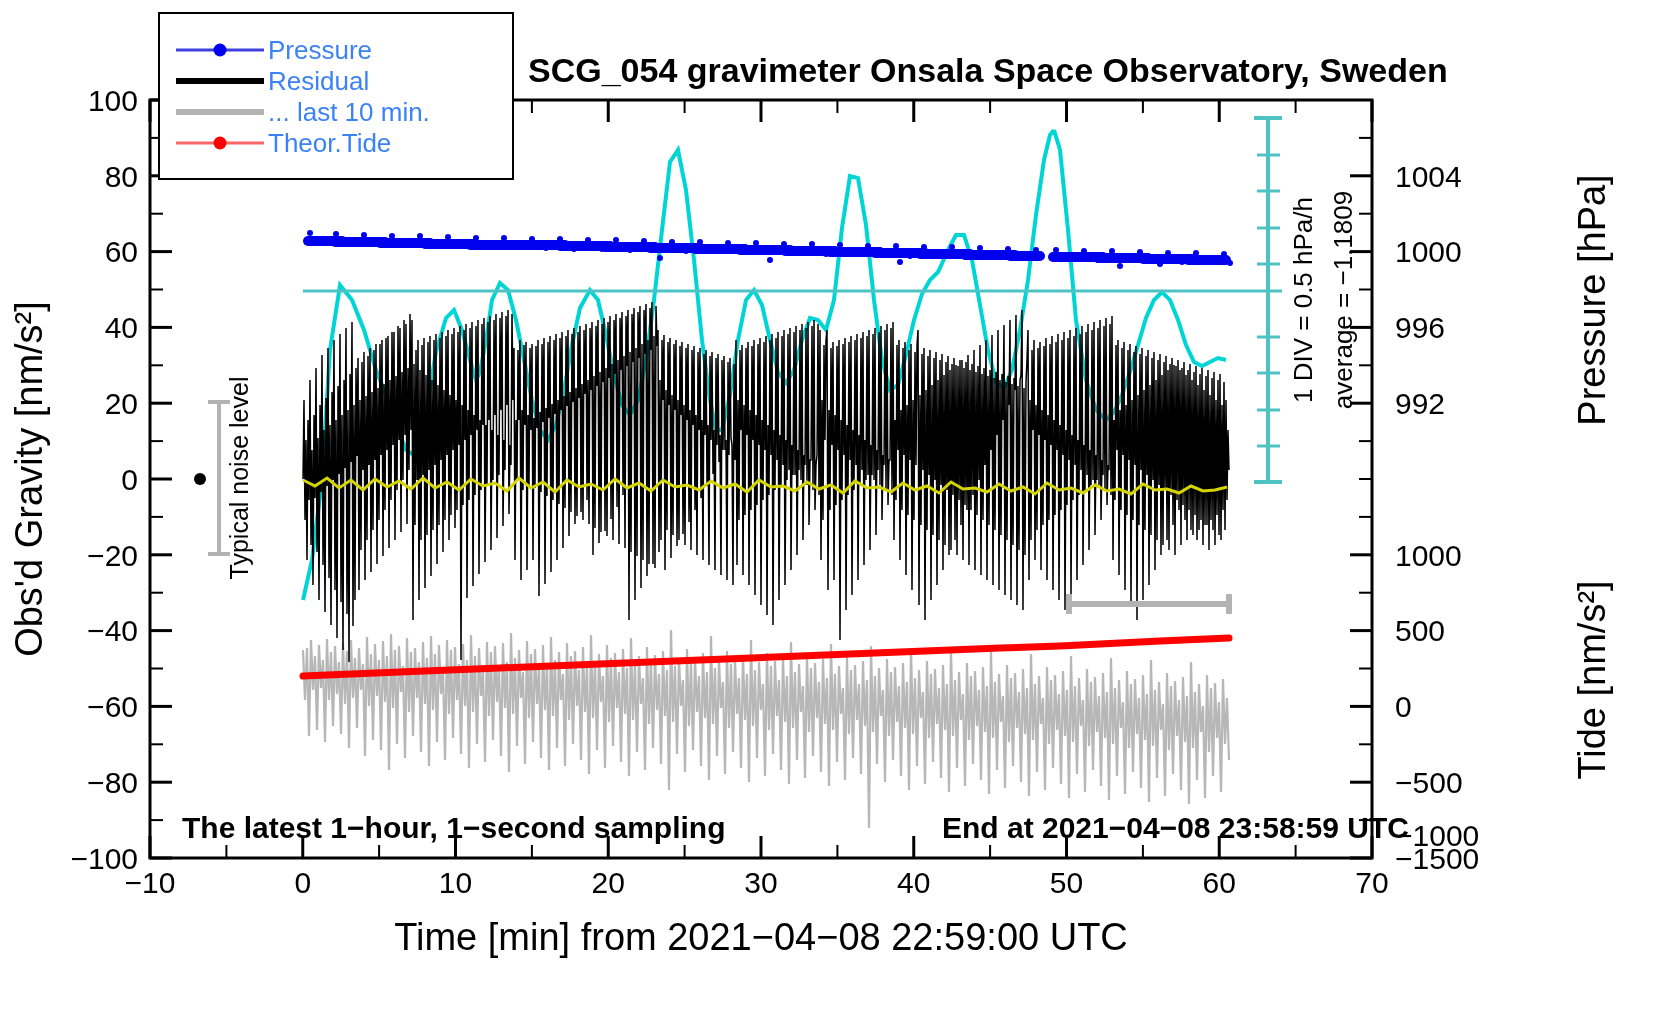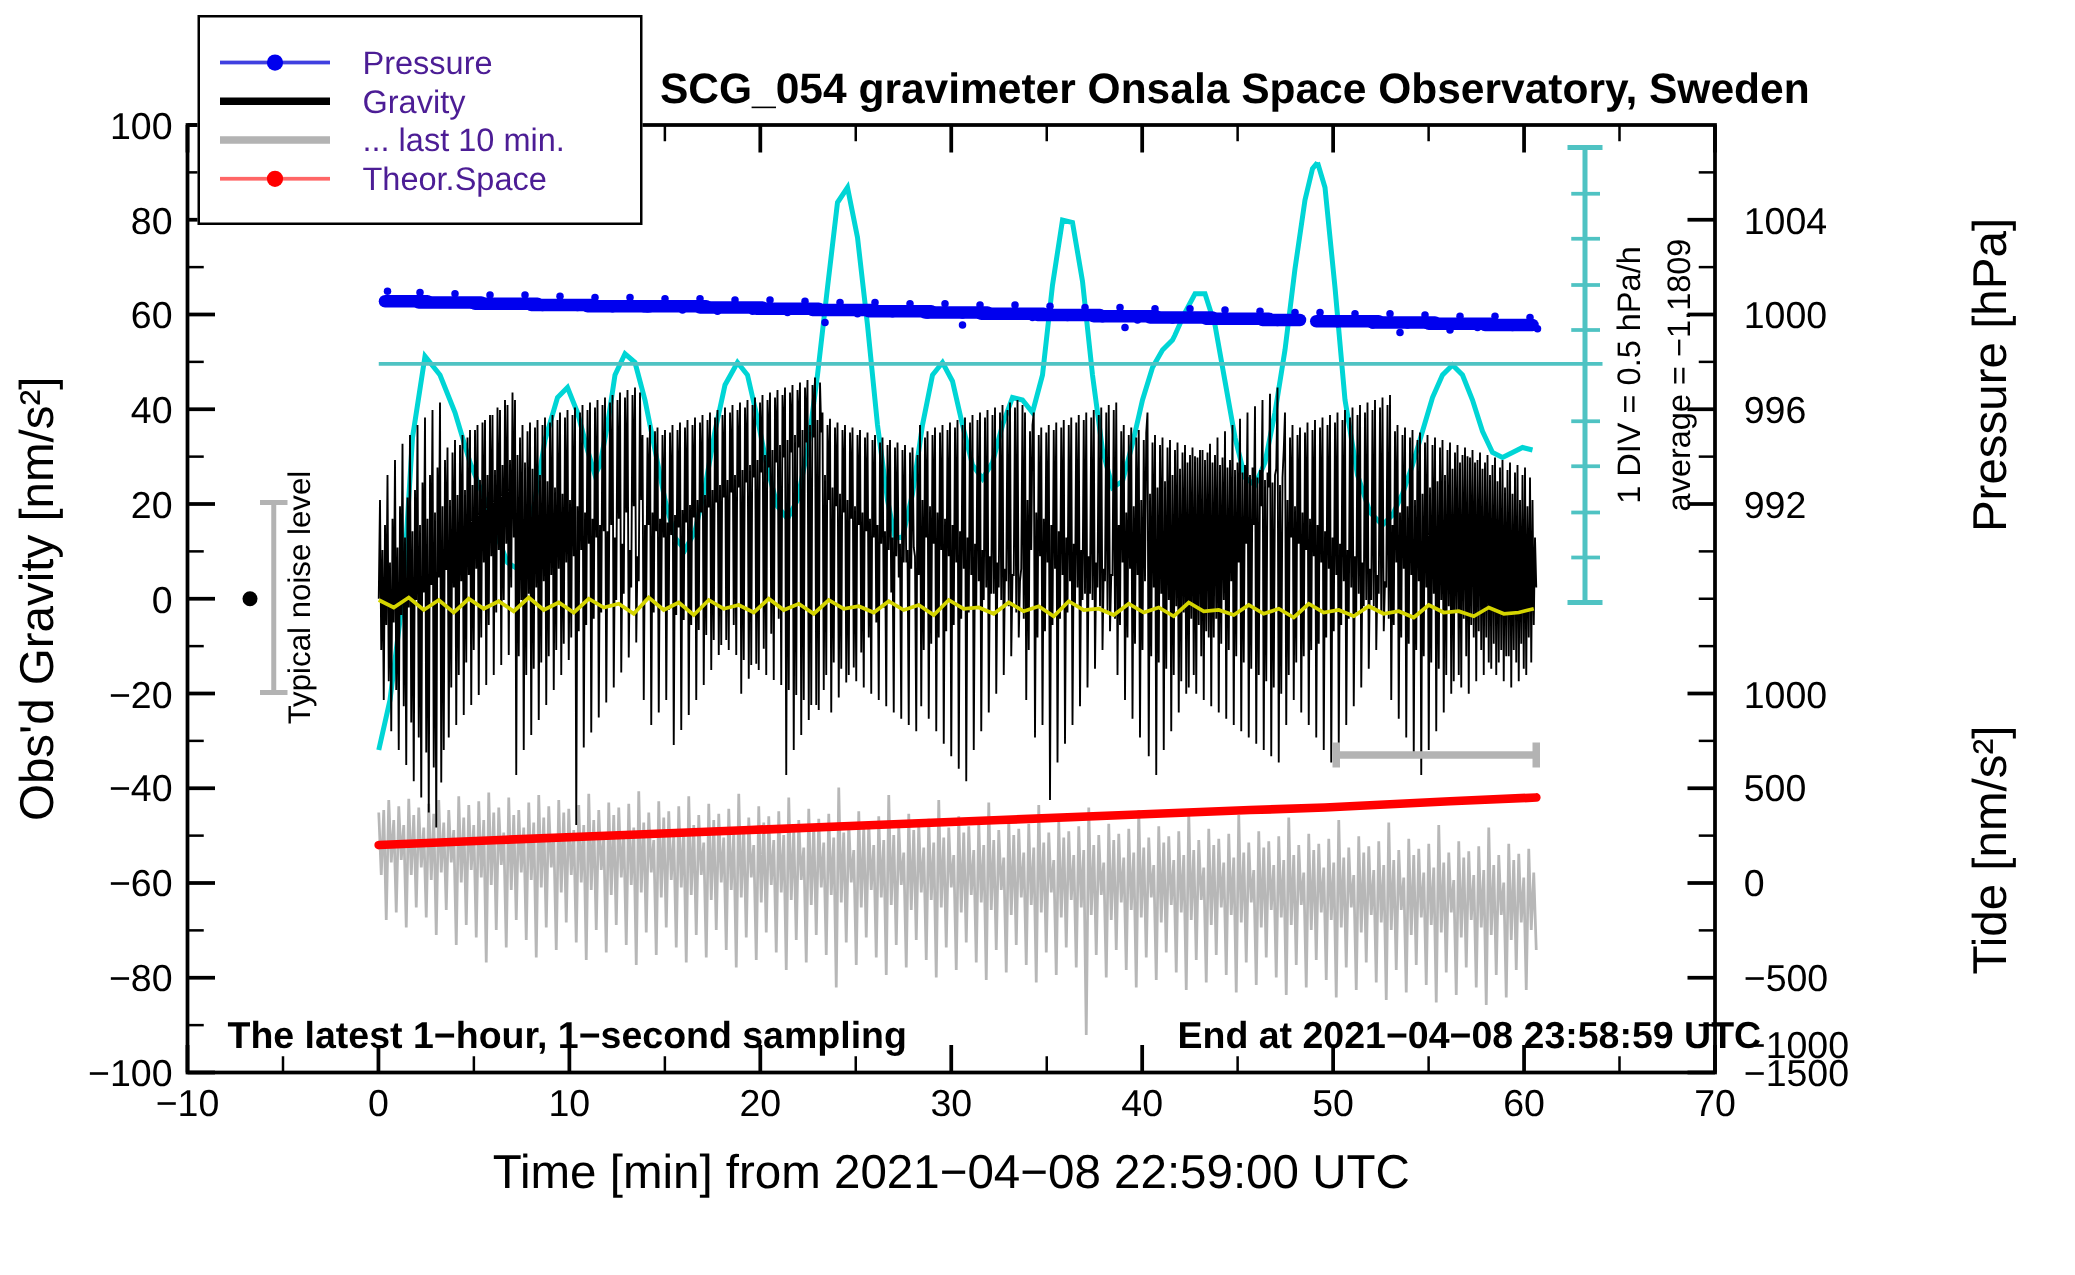--- a/index.html
+++ b/index.html
@@ -10,21 +10,21 @@
   .legendbox{
     position:absolute;left:158px;top:12px;width:356px;height:168px;
     background:#ffffff;border:2px solid #000000;box-sizing:border-box;
     display:flex;flex-direction:column;justify-content:center;padding:4px 0 4px 0;
   }
   .legrow{display:flex;align-items:center;height:31px;padding-left:16px;}
   .legsample{width:88px;height:20px;position:relative;flex:0 0 88px;}
   .legline{position:absolute;left:0;top:50%;transform:translateY(-50%);width:88px;height:3px;}
   .legline.thick{height:6px;}
   .legdot{position:absolute;left:44px;top:50%;transform:translate(-50%,-50%);width:13px;height:13px;border-radius:50%;}
-  .leglabel{font-size:26px;color:#4c1d95;margin-left:26px;white-space:nowrap;line-height:1;}
+  .leglabel{font-size:26px;color:#3b82f6;margin-left:4px;white-space:nowrap;line-height:1;}
 </style>
 </head>
 <body>
 
 <div id="root">
 
   <svg id="plot" width="1660" height="1020" viewBox="0 0 1660 1020">
     <defs>
       <clipPath id="plotclip">
           <rect x="150" y="100" width="1222" height="758"></rect>
@@ -515,33 +515,33 @@
         <span class="legdot" style="background:#0000ee"></span>
       </span>
       <span class="leglabel">Pressure</span>
     </div>
 
 
     <div class="legrow">
       <span class="legsample">
         <span class="legline thick" style="background:#000000"></span>
       </span>
-      <span class="leglabel">Gravity</span>
+      <span class="leglabel">Residual</span>
     </div>
 
     <div class="legrow">
       <span class="legsample">
         <span class="legline thick" style="background:#b3b3b3"></span>
       </span>
       <span class="leglabel">... last 10 min.</span>
     </div>
 
     <div class="legrow">
       <span class="legsample">
         <span class="legline" style="background:#ff6666"></span>
         <span class="legdot" style="background:#ff0000"></span>
       </span>
-      <span class="leglabel">Theor.Space</span>
+      <span class="leglabel">Theor.Tide</span>
     </div>
 
   </div>
 
 </div>
 
 </body></html>

